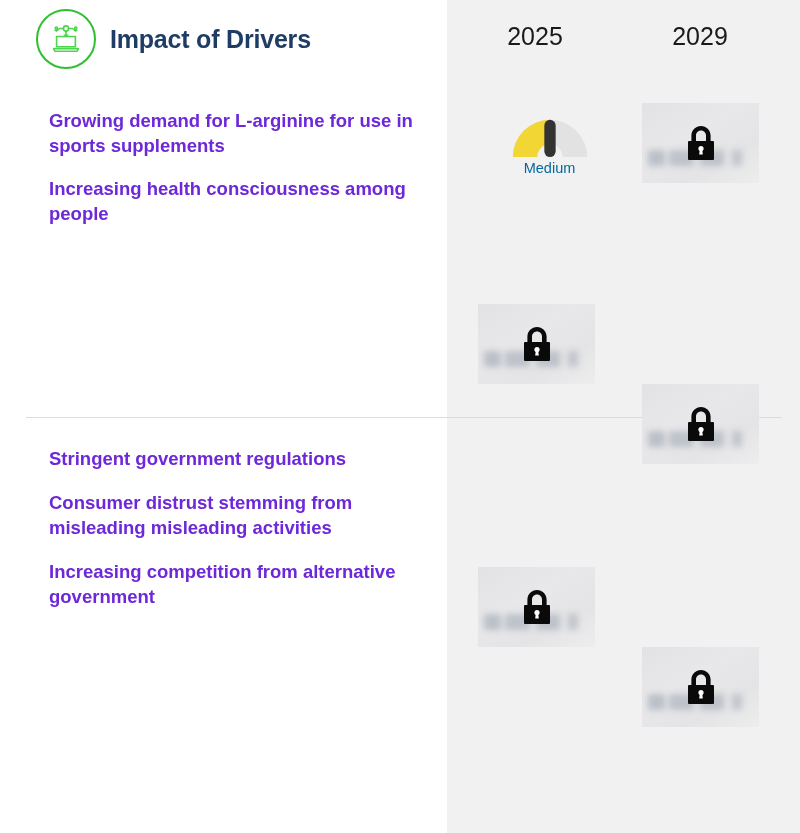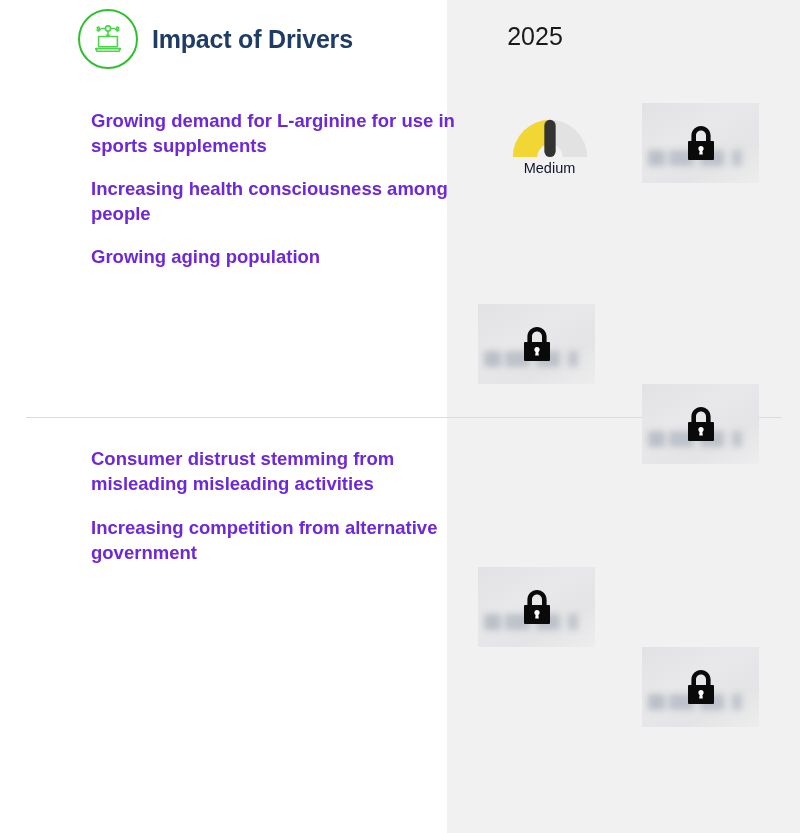--- a/index.html
+++ b/index.html
@@ -19,21 +19,21 @@
 
   
   .section-divider{
     position:absolute;left:26px;top:417px;width:756px;height:1px;
     background:#dcdcdc;
   }
 
   
   .left-col{position:absolute;left:0;top:0;width:447px;height:833px;}
 
-  .section{position:absolute;left:10px;width:447px;padding-left:32px;}
+  .section{position:absolute;left:0;width:447px;}
   .section.drivers{top:0;}
   .section.challenges{top:418px;}
 
   .sec-head{
     position:relative;height:78px;
     display:flex;align-items:center;
     padding-left:36px;
   }
   .sec-icon{
     width:60px;height:60px;border-radius:50%;
@@ -98,34 +98,35 @@
   }
   .locked svg{position:relative;z-index:2;display:block;}
 
   
   .gauge{
     position:relative;width:90px;height:62px;
     display:flex;flex-direction:column;align-items:center;
   }
   .gauge svg{display:block;}
   .gauge-label{
-    font-size:14.5px;color:#0f172a;margin-top:1px;
+    font-size:14.5px;color:#0369a1;margin-top:1px;
     line-height:16px;
   }
 </style>
 </head>
 <body>
 
 <div class="board">
 
   <div class="matrix-panel"></div>
   <div class="section-divider"></div>
 
   <div class="col-headers">
     <div class="col-head c0">2025</div>
+    <div class="col-head c1">2029</div>
   </div>
 
   <div class="left-col">
 
     <div class="section drivers">
       <div class="sec-head">
         <div class="sec-icon">
           <svg width="38" height="38" viewBox="0 0 38 38" fill="none" stroke="#4ed44e" stroke-width="1.6" stroke-linecap="round" stroke-linejoin="round">
             <circle cx="19" cy="8.5" r="2.6"></circle>
             <path d="M19 11.1v4.2"></path>
@@ -136,26 +137,26 @@
             <path d="M16.2 14.4h5.6l-2.8 3.4z" fill="#4ed44e" stroke="none"></path>
             <path d="M9.6 16.5h18.8v10.2H9.6z"></path>
             <path d="M6.6 28.6h24.8l-1.3 2.6H7.9z"></path>
           </svg>
         </div>
         <div class="sec-title">Impact of Drivers</div>
       </div>
       <div class="items">
         <div class="item">Growing demand for L-arginine for use in sports supplements</div>
         <div class="item">Increasing health consciousness among people</div>
-        <div class="item">Growing aging population</div>
       </div>
     </div>
 
     <div class="section challenges">
       <div class="items">
+        <div class="item">Stringent government regulations</div>
         <div class="item">Consumer distrust stemming from misleading misleading activities</div>
         <div class="item">Increasing competition from alternative government</div>
       </div>
     </div>
   </div>
 
   <div class="cell gauge-cell" style="left:491px;top:105px;">
     <div class="gauge">
       <svg width="86" height="46" viewBox="0 0 86 46">
         <path d="M5 44a38 38 0 0 1 76 0z" fill="#e2e2e2"></path>

